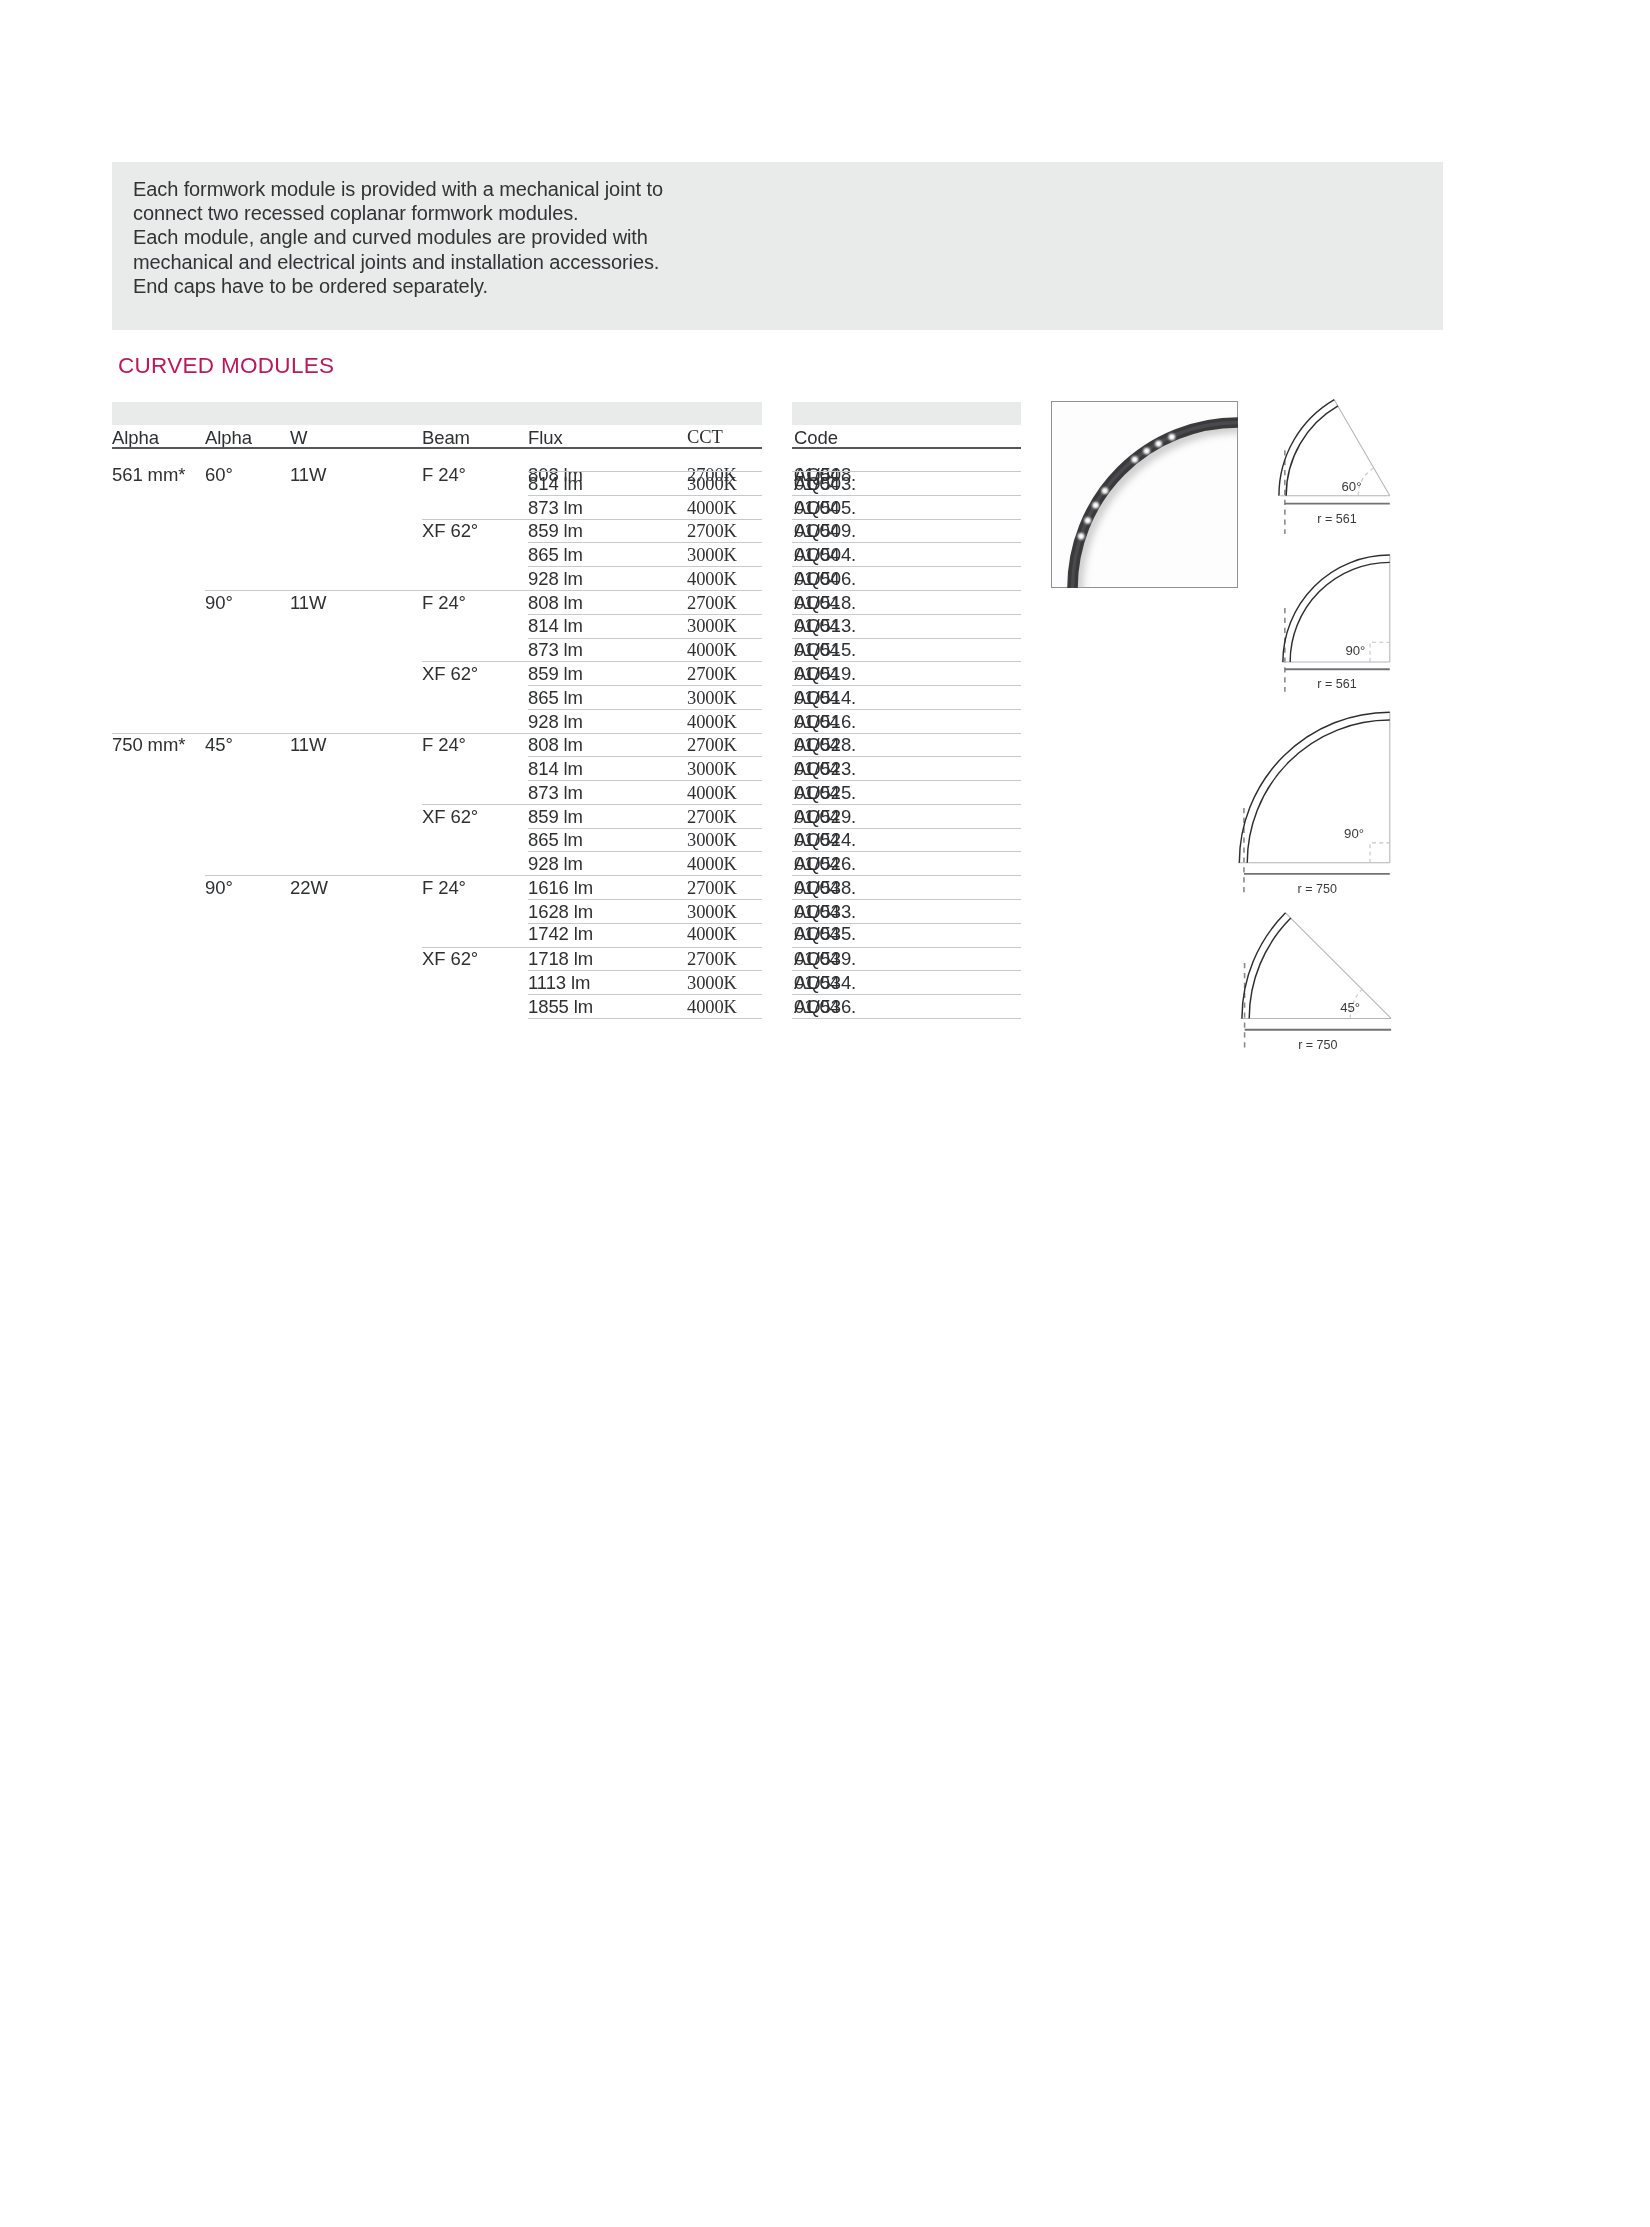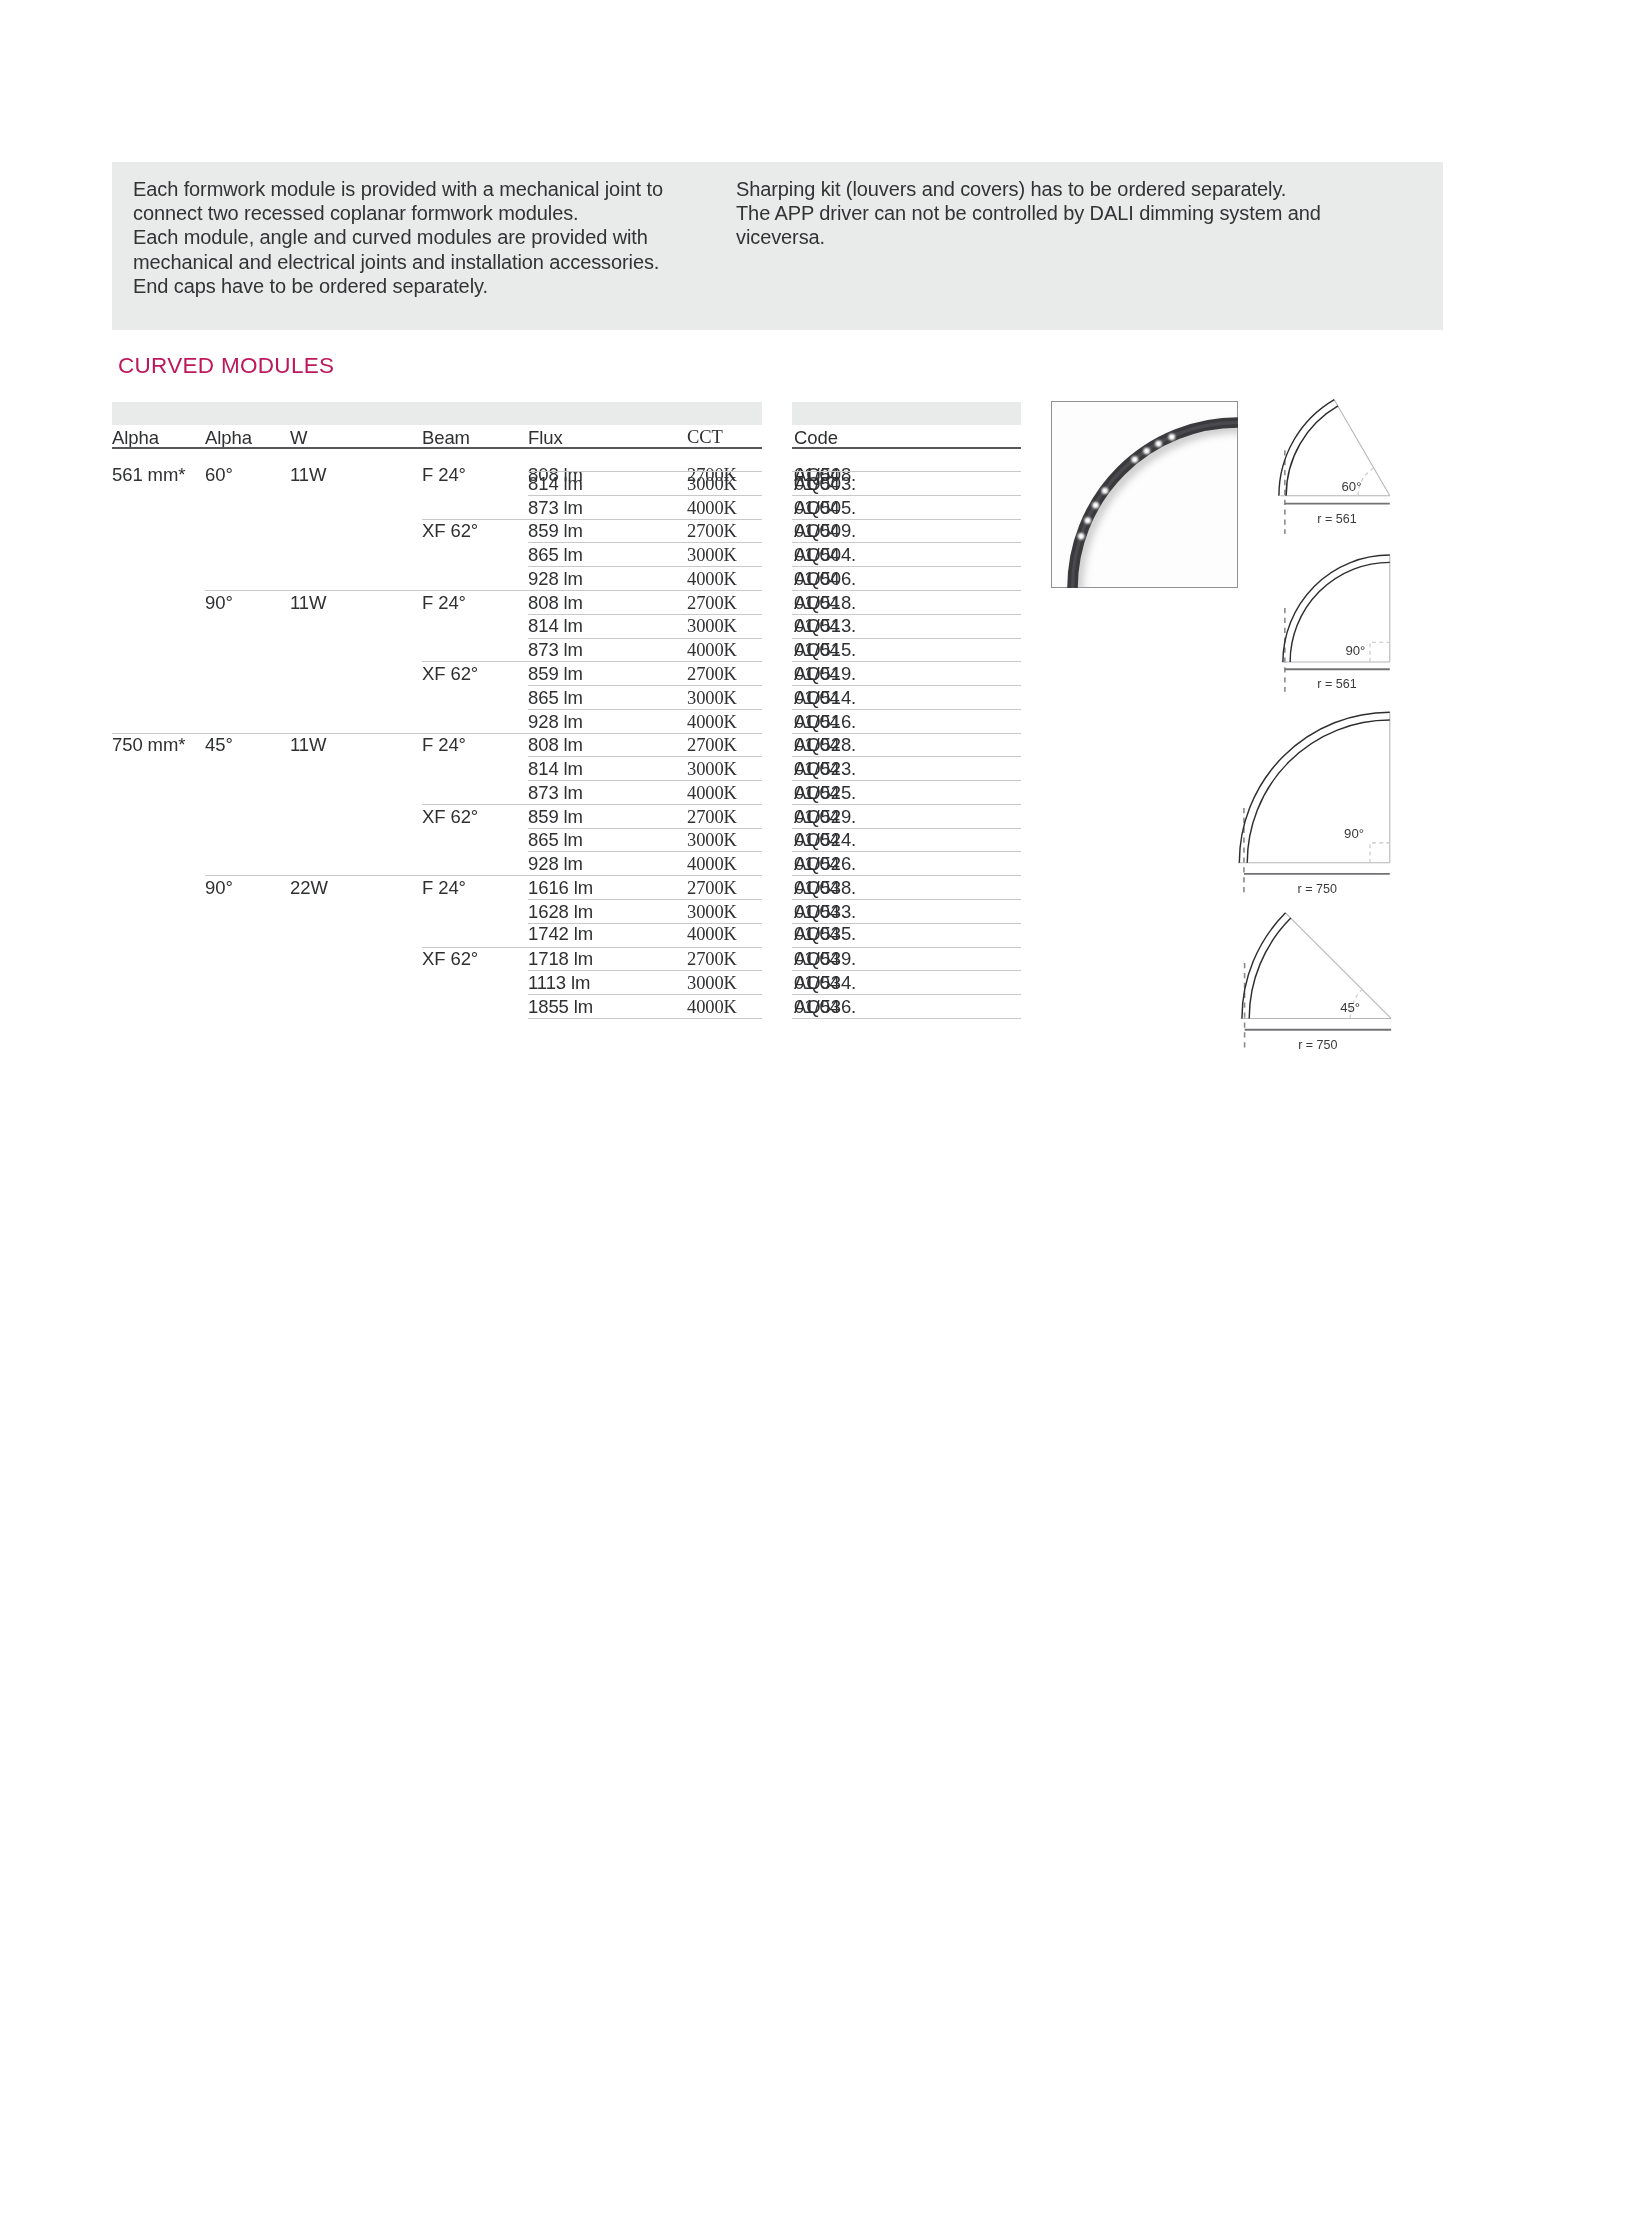--- a/index.html
+++ b/index.html
@@ -115,23 +115,20 @@
 <body>
 
 <div class="page">
 
   <div class="info-box">
     <div class="info-col left">Each formwork module is provided with a mechanical joint to
 connect two recessed coplanar formwork modules.
 Each module, angle and curved modules are provided with
 mechanical and electrical joints and installation accessories.
 End caps have to be ordered separately.</div>
-    <div class="info-col right">Sharping kit (louvers and covers) has to be ordered separately.
-The APP driver can not be controlled by DALI dimming system and
-viceversa.</div>
   </div>
 
   <div class="section-title">CURVED MODULES</div>
 
   <div class="band main"></div>
   <div class="band code"></div>
 
   <div class="thead">
     <span class="c-radius">Alpha</span>
     <span class="c-alpha">Alpha</span>

